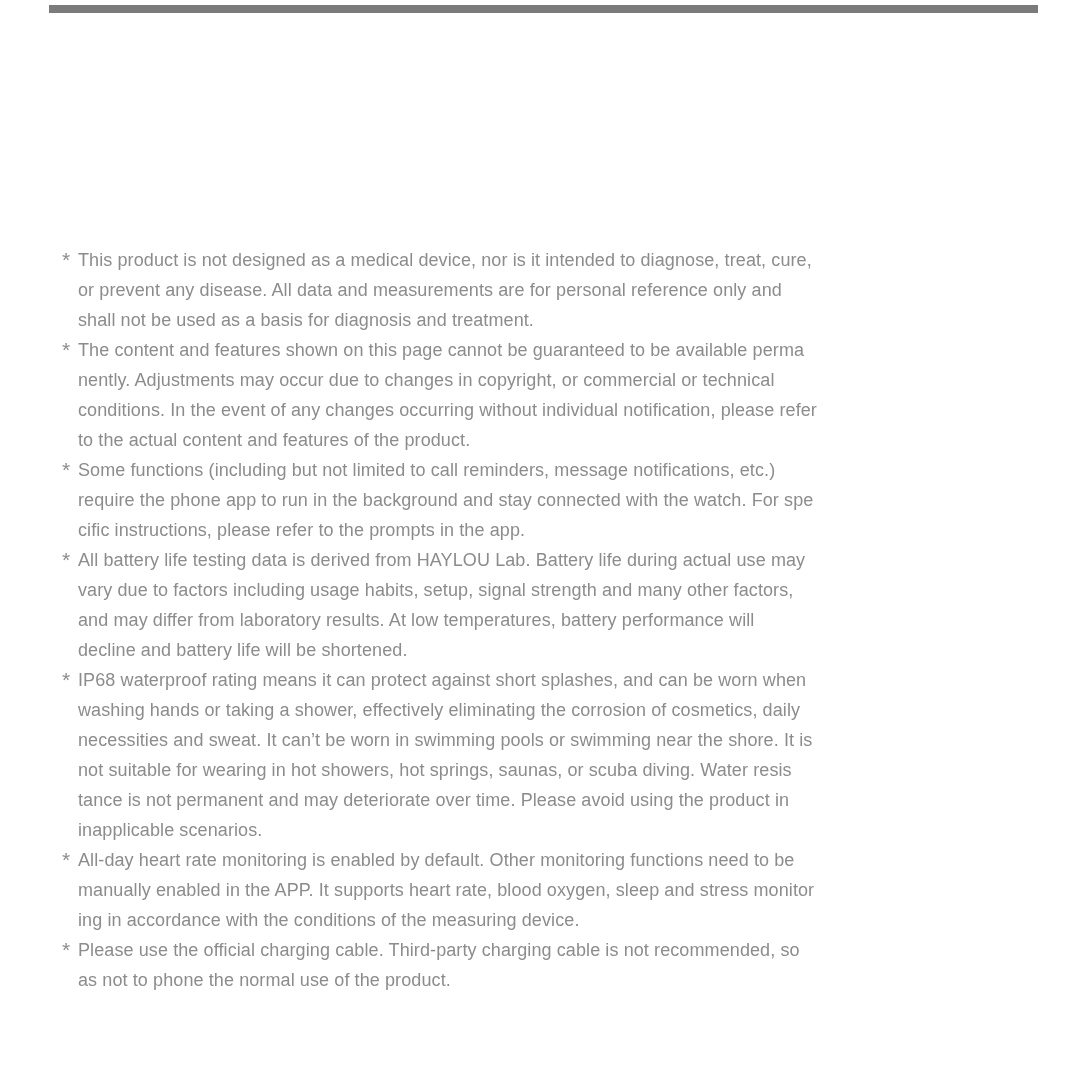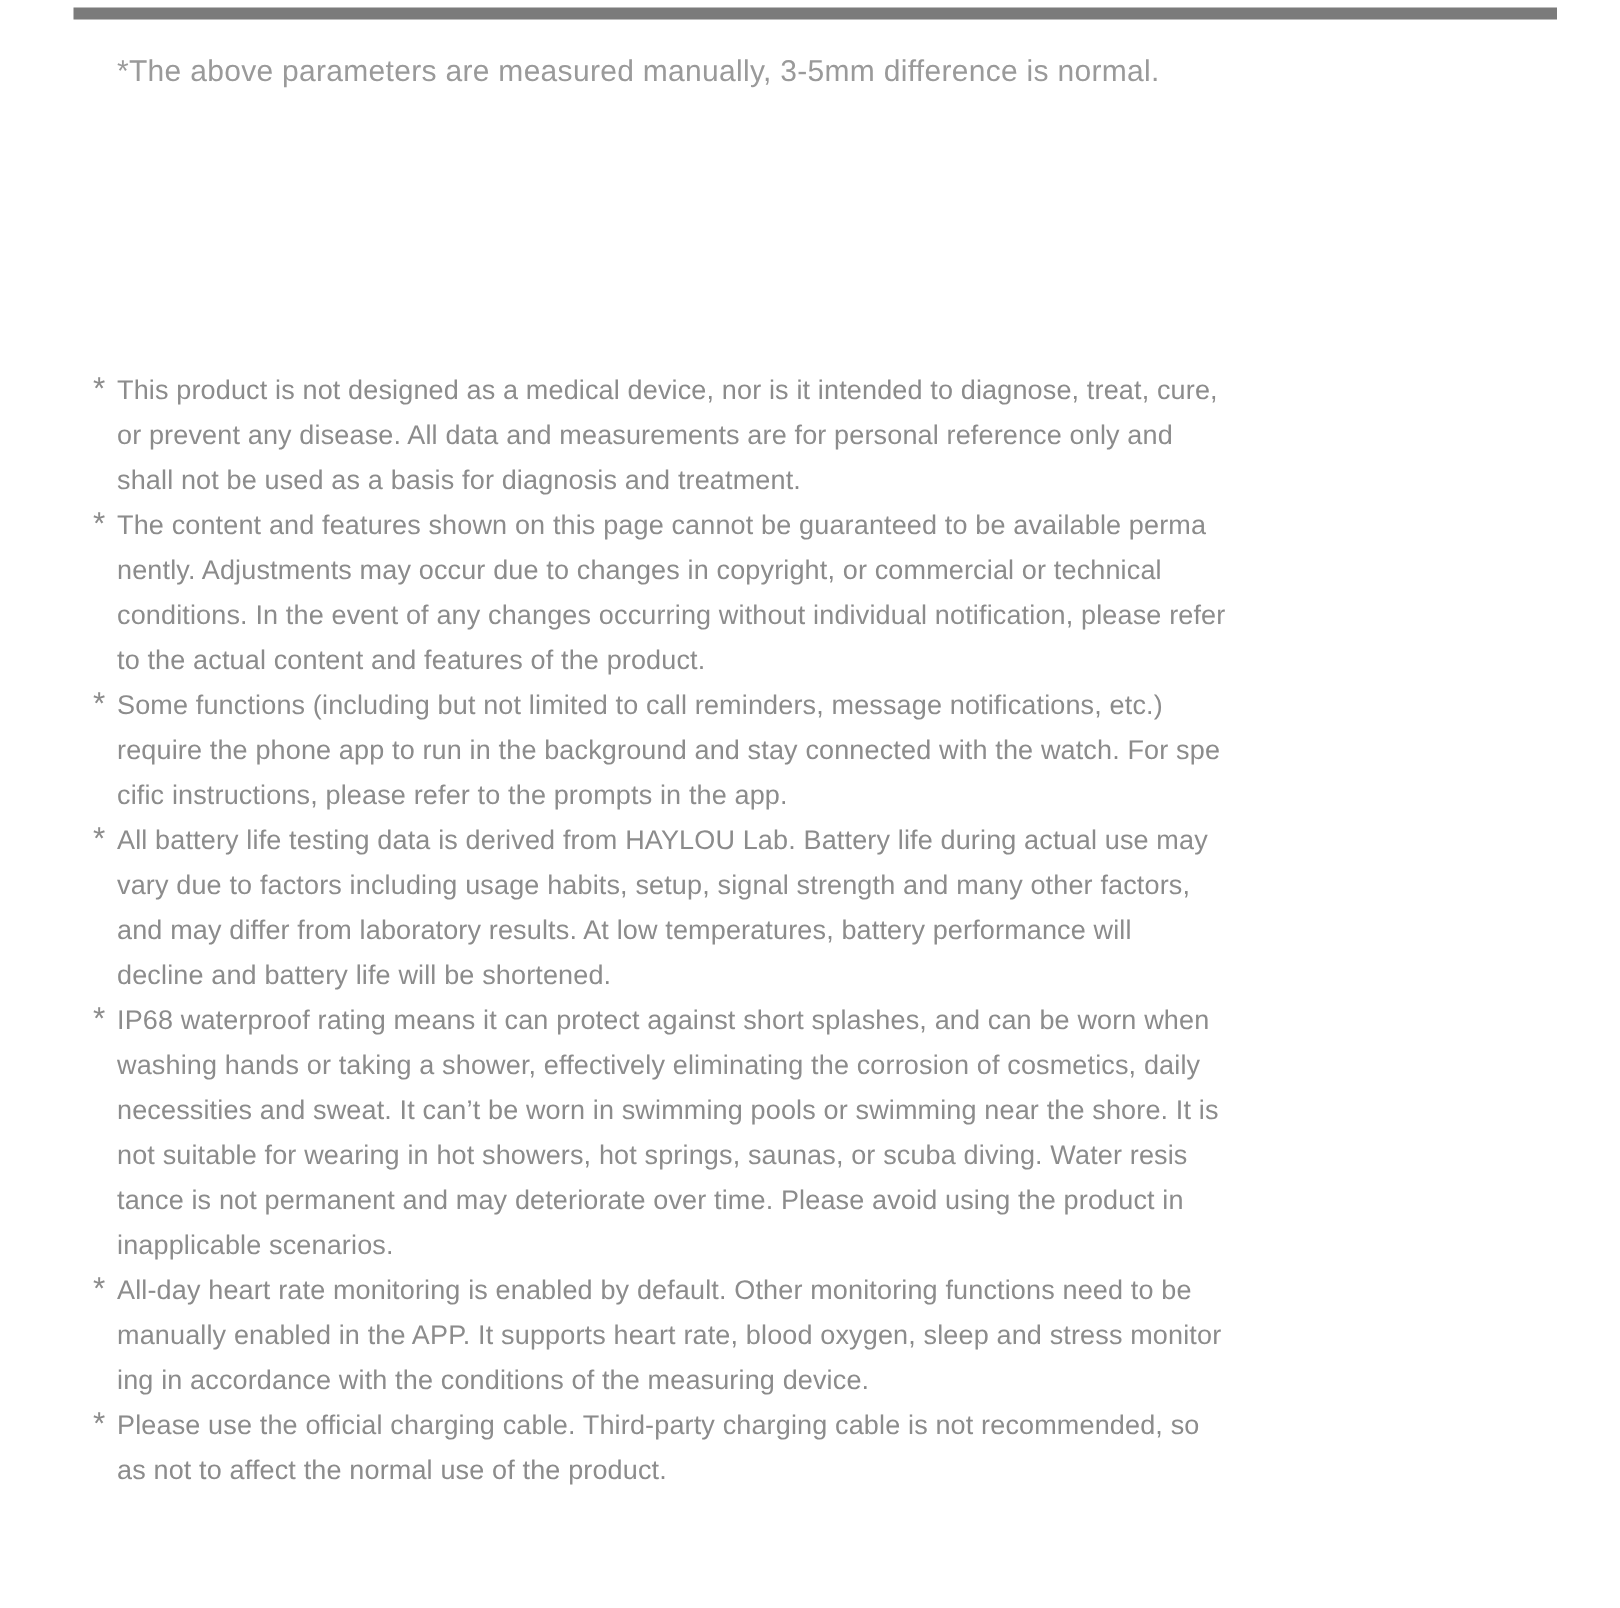--- a/index.html
+++ b/index.html
@@ -74,21 +74,20 @@
     white-space: pre-line;
   }
 </style>
 </head>
 <body>
 
 <div class="page">
 
   <div class="top-divider"></div>
 
-  <div class="params-note">*The above parameters are measured manually, 3-5mm difference is normal.</div>
 
 
   <ul class="notes-list">
     <li>
       <span class="bullet-marker">*</span>
       <span class="li-text">This product is not designed as a medical device, nor is it intended to diagnose, treat, cure,
 or prevent any disease. All data and measurements are for personal reference only and
 shall not be used as a basis for diagnosis and treatment.</span>
     </li>
     <li>
@@ -122,17 +121,17 @@
     </li>
     <li>
       <span class="bullet-marker">*</span>
       <span class="li-text">All-day heart rate monitoring is enabled by default. Other monitoring functions need to be
 manually enabled in the APP. It supports heart rate, blood oxygen, sleep and stress monitor
 ing in accordance with the conditions of the measuring device.</span>
     </li>
     <li>
       <span class="bullet-marker">*</span>
       <span class="li-text">Please use the official charging cable. Third-party charging cable is not recommended, so
-as not to affect the normal use of the product.</span>
+as not to phone the normal use of the product.</span>
     </li>
   </ul>
 
 </div>
 
 </body></html>

